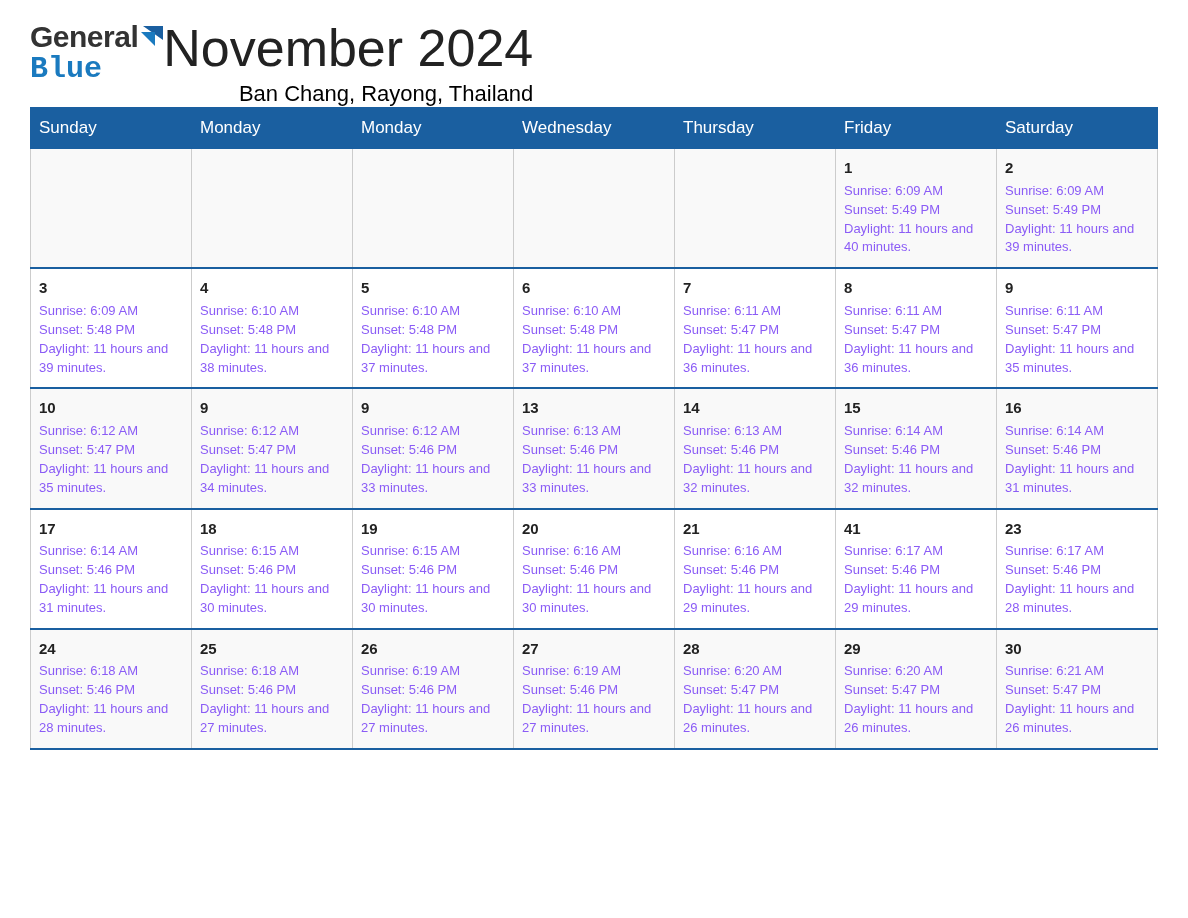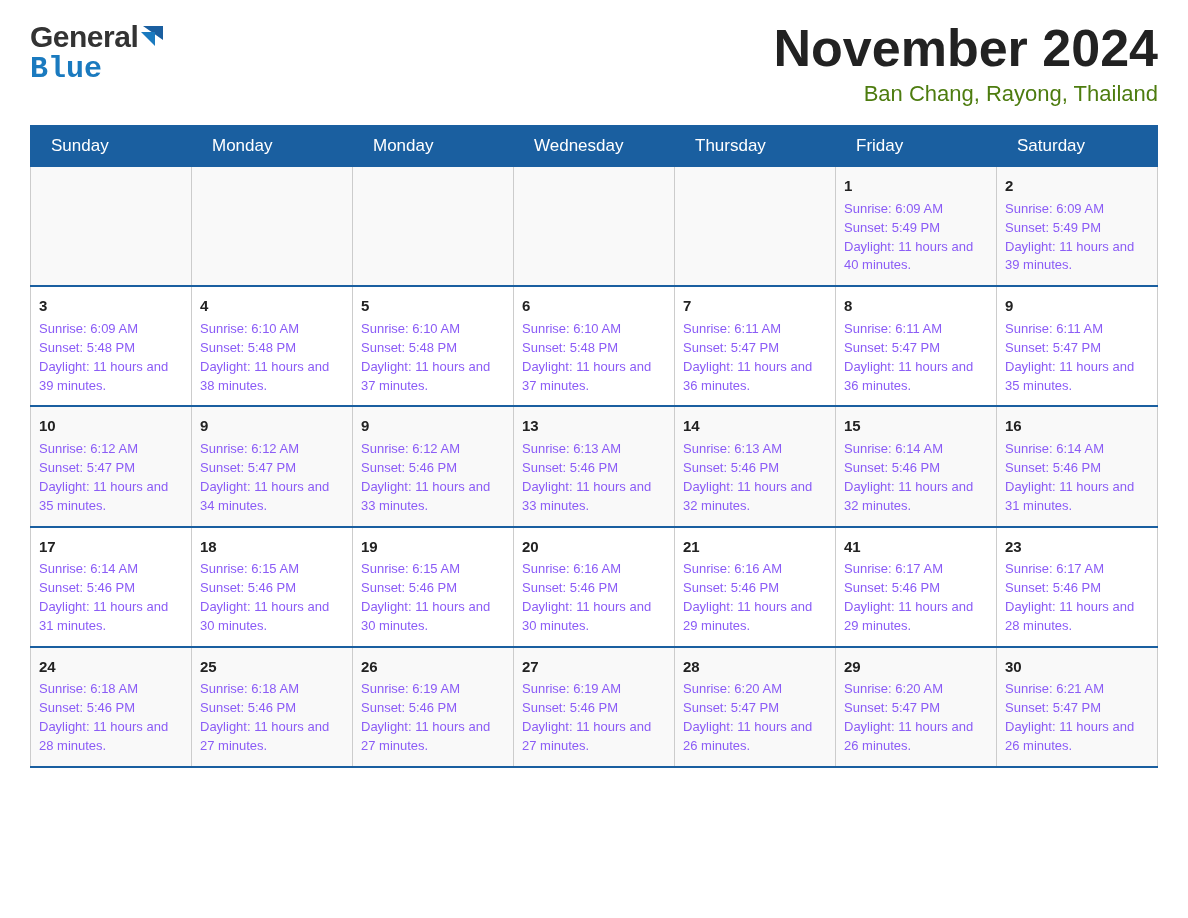--- a/index.html
+++ b/index.html
@@ -6,56 +6,54 @@
     body {
       font-family: Arial, sans-serif;
       background: #fff;
       color: #333;
       width: 1188px;
       min-height: 918px;
       padding: 20px 30px 30px 30px;
     }
     .header {
       display: flex;
-      justify-content: space-between;
       align-items: flex-start;
-      margin-bottom: 18px;
     }
     .logo-area {
       display: flex;
       flex-direction: column;
       align-items: flex-start;
     }
     .title-area {
       text-align: right;
     }
     .calendar-title {
       font-size: 52px;
-      font-weight: bold;
+      font-weight: normal;
       color: #222;
       line-height: 1.1;
     }
     .calendar-subtitle {
       font-size: 22px;
-      color: #4d7c0f;
+      color: #000000;
       margin-top: 4px;
     }
     table {
       width: 100%;
       border-collapse: collapse;
       table-layout: fixed;
     }
     thead tr {
       background-color: #1a5fa0;
     }
     thead th {
       color: #fff;
       font-size: 17px;
       font-weight: normal;
-      padding: 10px 20px;
+      padding: 10px 8px;
       text-align: left;
       border: 1px solid #1a5fa0;
     }
     tbody tr {
       border-bottom: 2px solid #1a5fa0;
     }
     tbody td {
       vertical-align: top;
       padding: 8px 8px 10px 8px;
       border-right: 1px solid #ccc;

